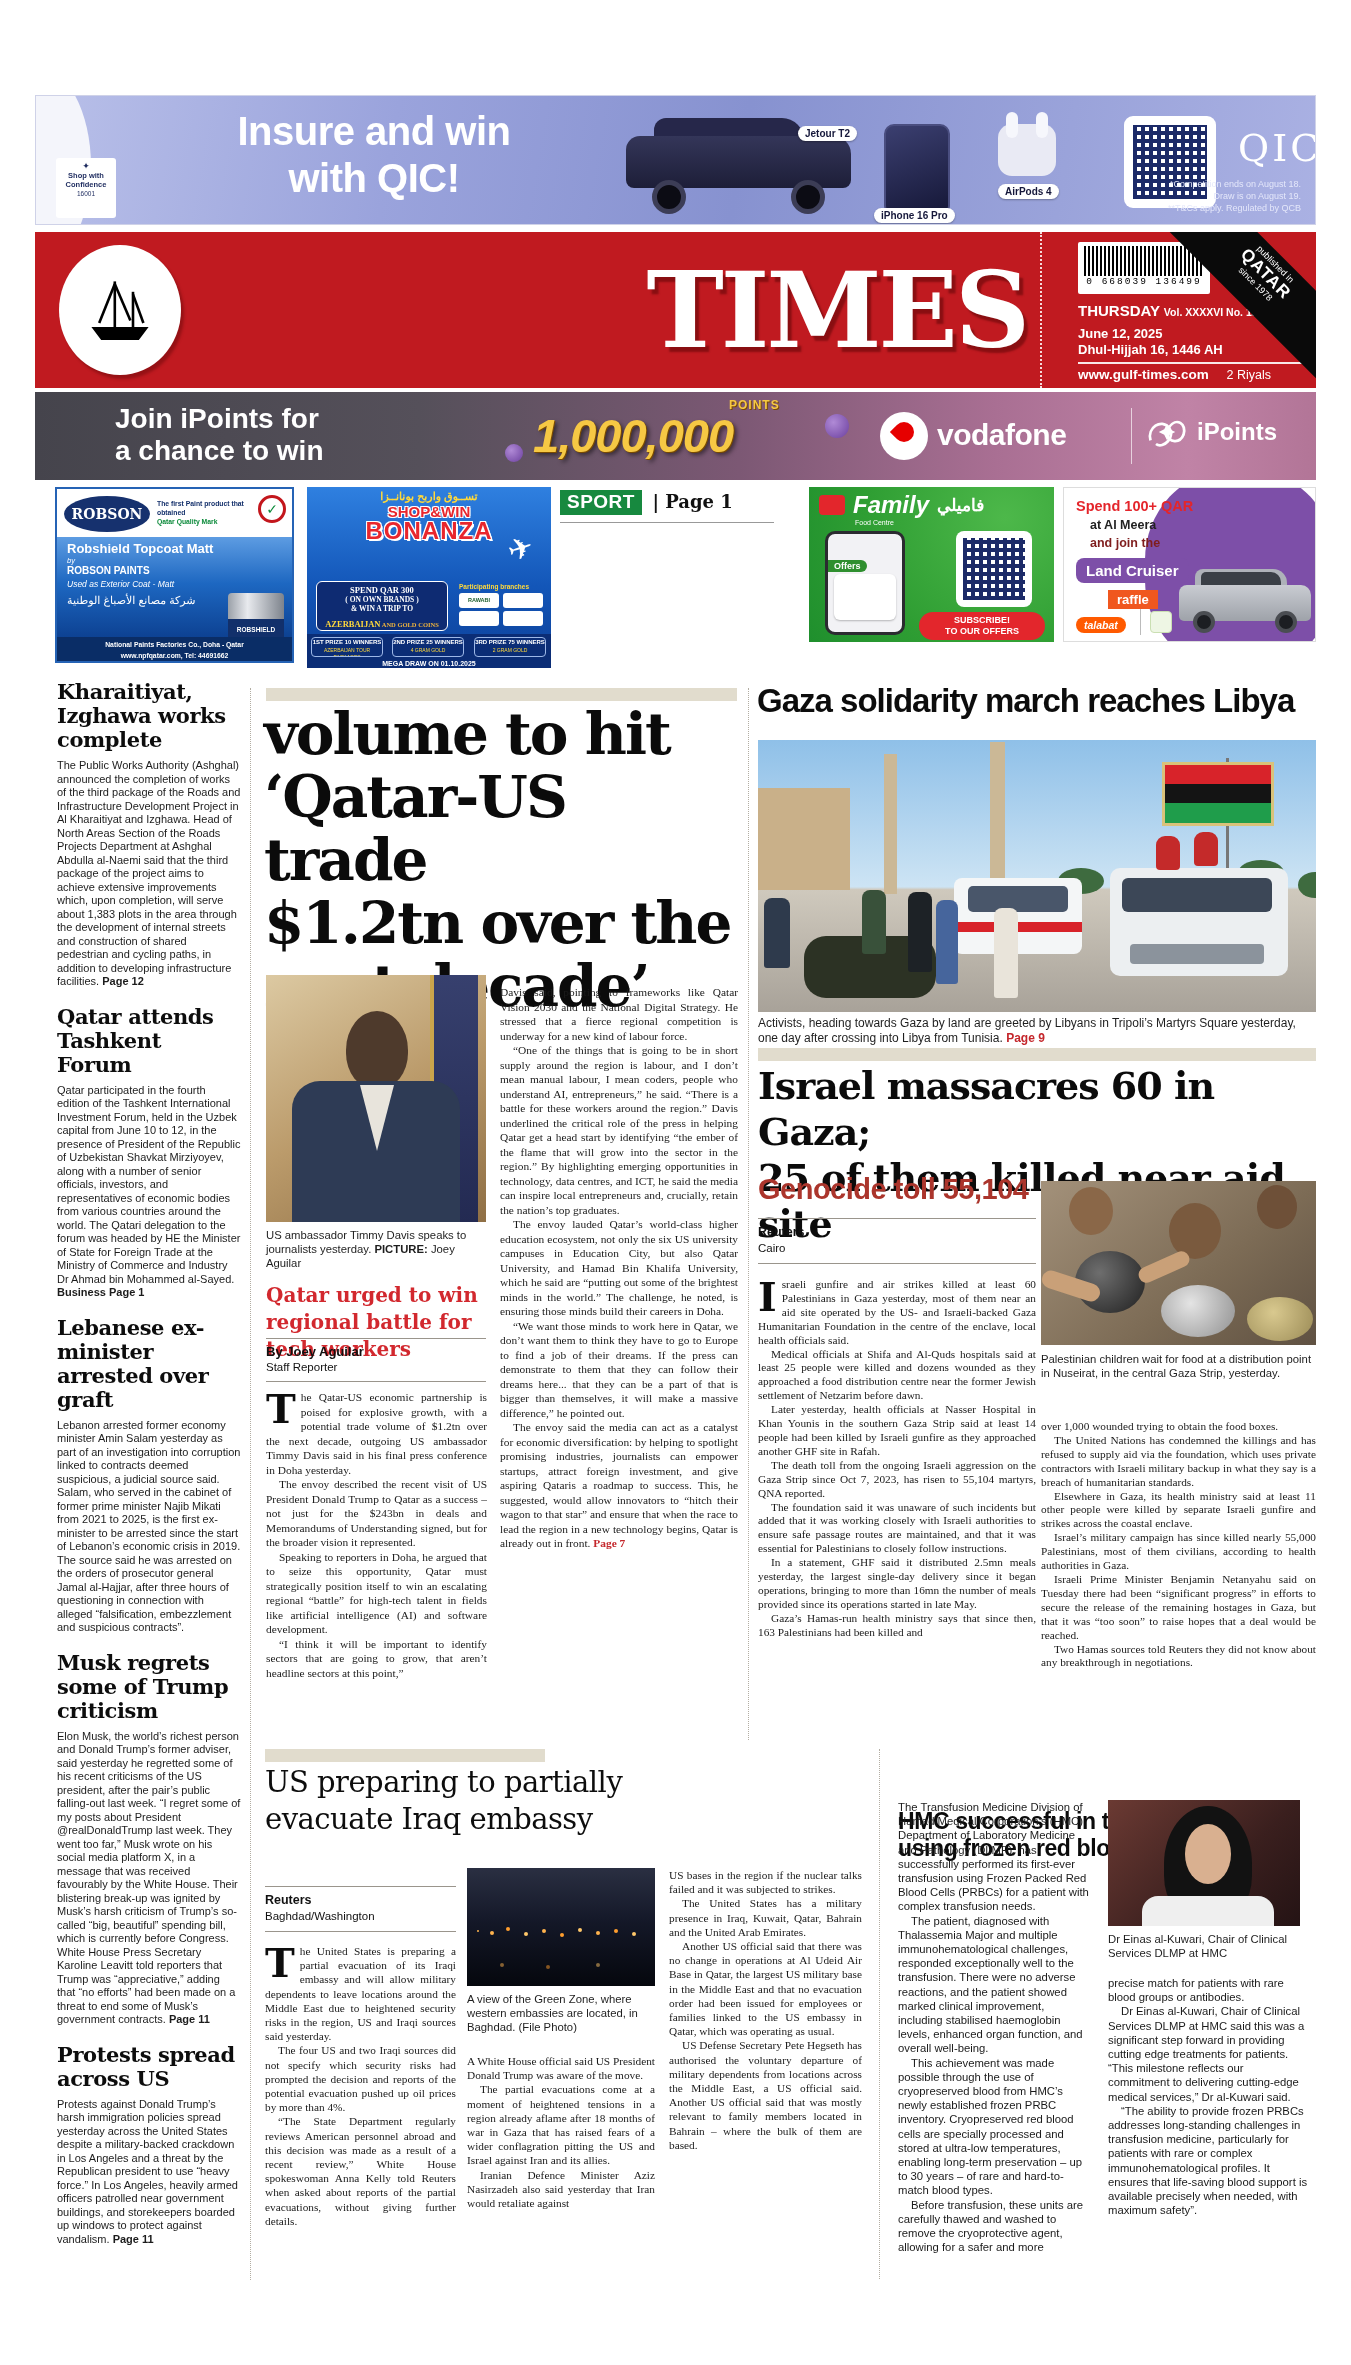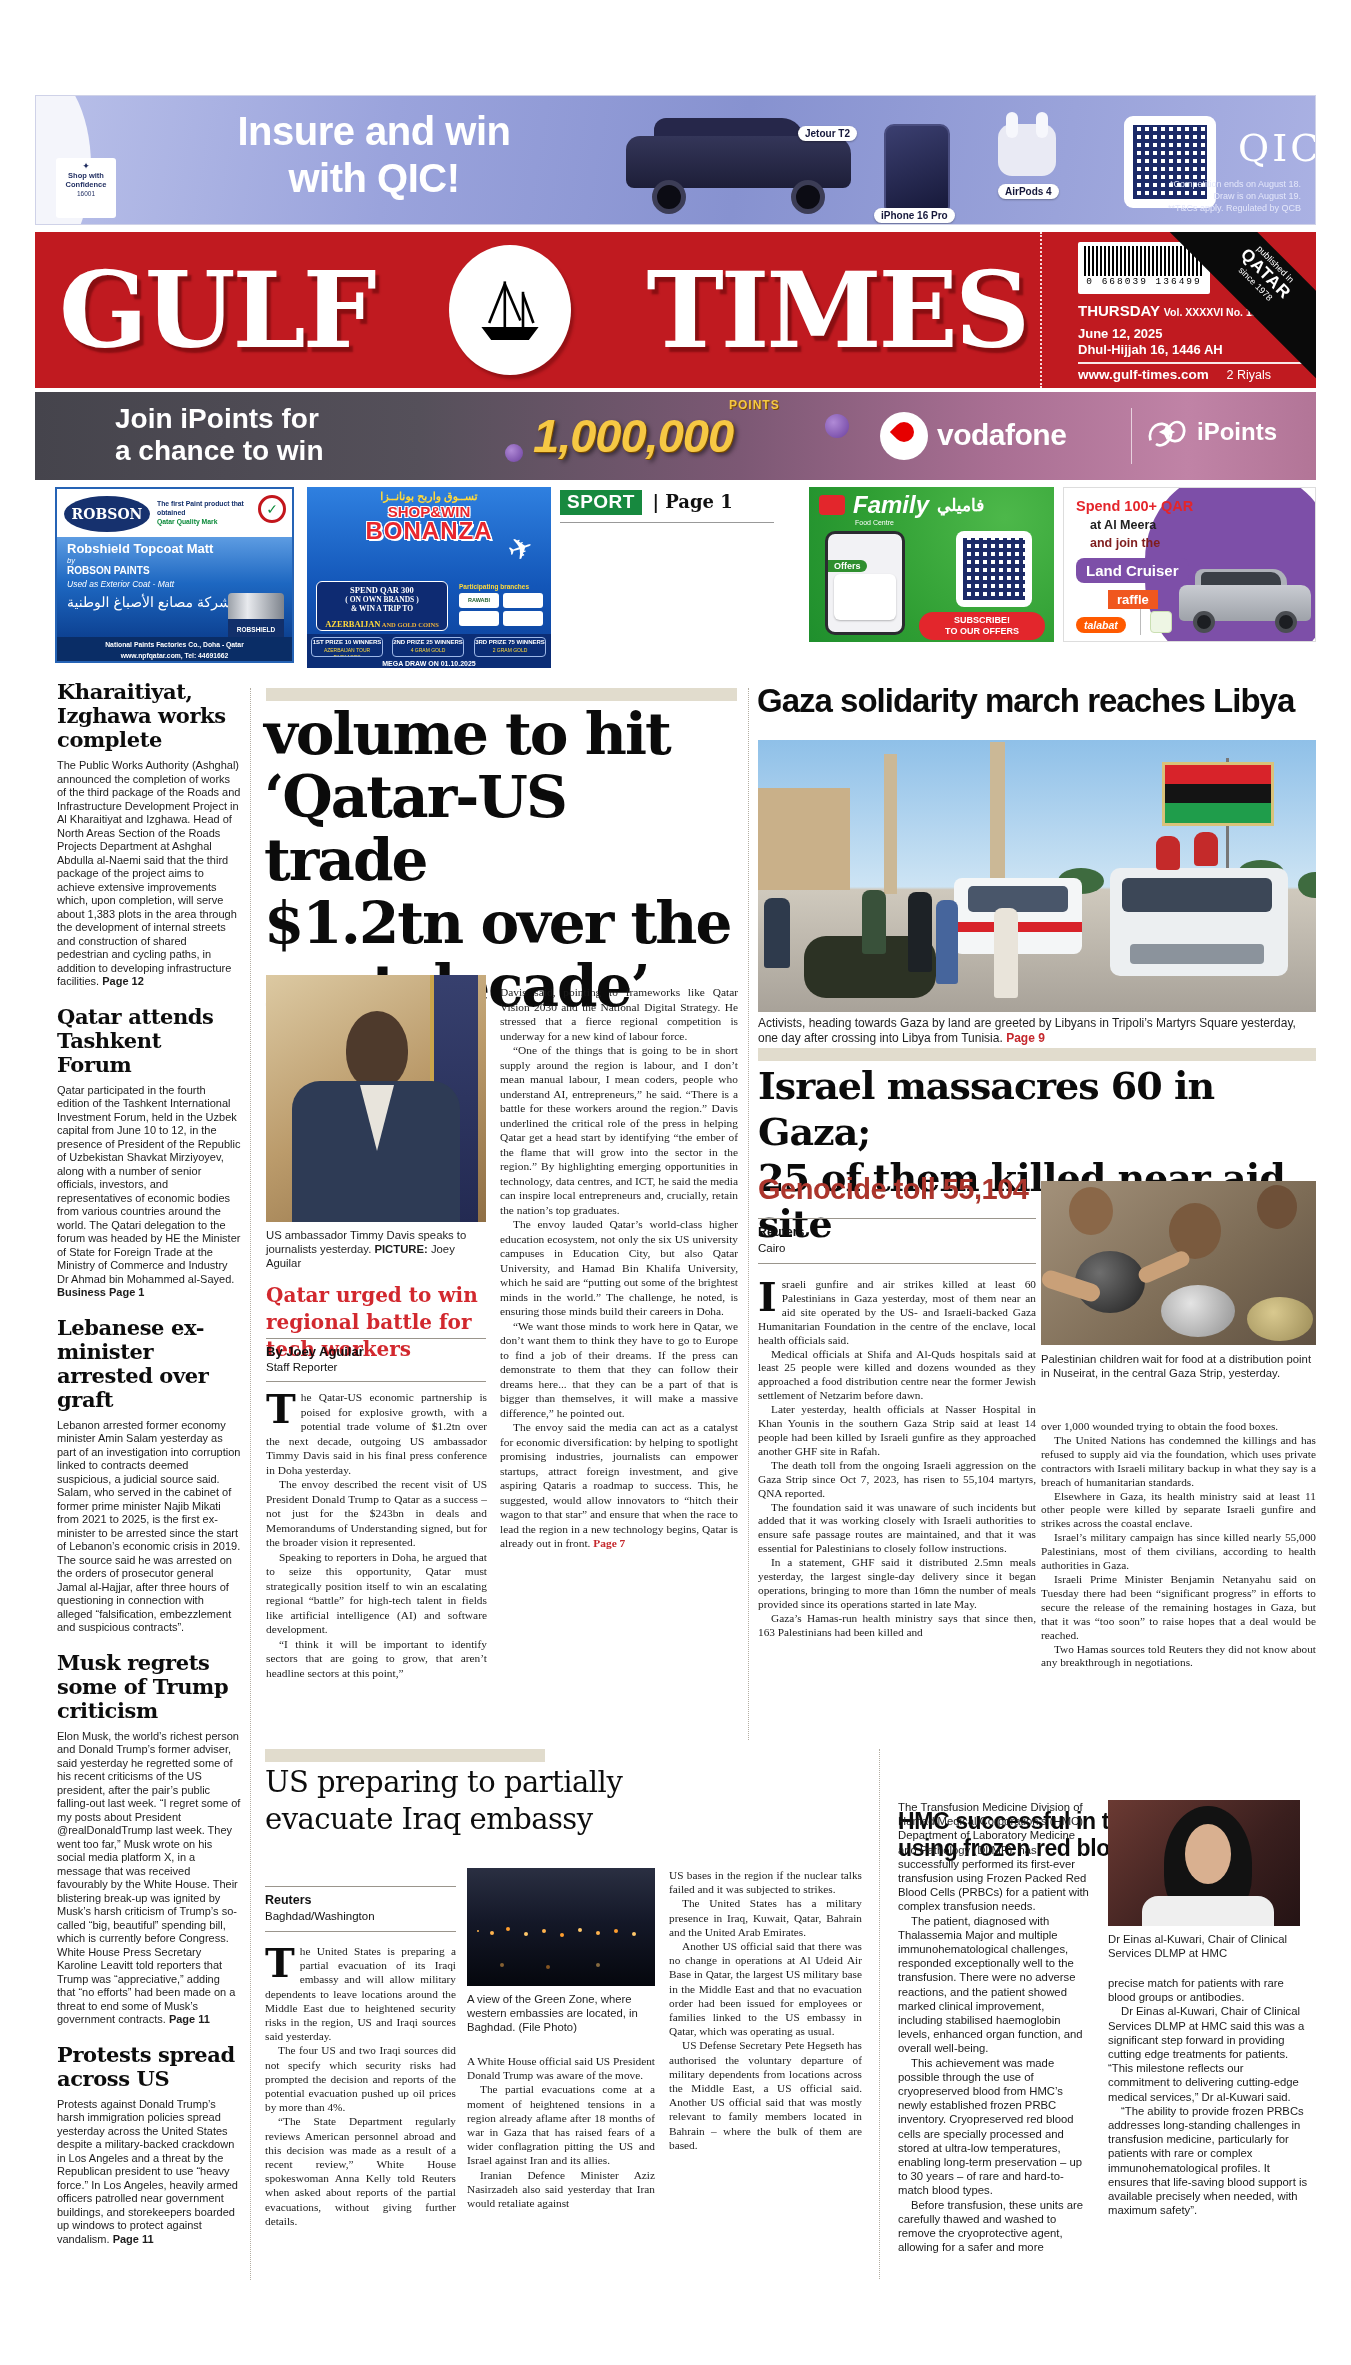--- a/index.html
+++ b/index.html
@@ -89,21 +89,21 @@
   .rb-tag { position:absolute; left:100px; top:10px; width:100px; font-size:6.8px; line-height:9px; color:#14306b; font-weight:bold; }
   .rb-qqm { color:#0b8a3a; }
   .rb-badge { position:absolute; right:6px; top:6px; width:28px; height:28px; border:3px solid #c3161c;
               border-radius:50%; color:#0b8a3a; font-size:14px; text-align:center; line-height:22px; }
   .rb-mid { position:absolute; left:0; top:48px; width:100%; height:104px;
             background:linear-gradient(180deg,#5d9ce2 0%,#1d67c1 45%,#0c3f8f 100%); color:#fff; padding:4px 10px; }
   .rb-prod { font-weight:bold; font-size:13px; }
   .rb-by { font-size:7.5px; font-style:italic; }
   .rb-maker { font-size:10px; font-weight:bold; }
   .rb-use { font-size:8.5px; font-style:italic; margin-top:3px; }
-  .rb-ar { font-size:14px; margin-top:5px; }
+  .rb-ar { font-size:11px; margin-top:5px; }
   .rb-can { position:absolute; right:8px; top:56px; width:56px; height:66px;
             background:linear-gradient(90deg,#9aa0a8,#e8eaee 35%,#7d838c); border-radius:4px 4px 3px 3px; }
   .rb-can-lbl { position:absolute; left:0; right:0; top:26px; height:22px; background:#12306b; color:#fff;
                 font-size:6.5px; font-weight:bold; text-align:center; line-height:22px; }
   .rb-foot { position:absolute; left:0; bottom:0; width:100%; height:24px; background:#0a2d66; color:#fff;
              font-size:6.8px; line-height:11px; text-align:center; padding-top:2px; font-weight:bold; }
 
   #bonanza { left:307px; top:487px; width:244px; height:181px; overflow:hidden; color:#fff;
              background:linear-gradient(180deg,#2f80e0 0%,#1356b8 55%,#0d3f97 100%); }
   .bz-ar { text-align:center; color:#ffd93b; font-size:11px; font-weight:bold; margin-top:3px; }
@@ -318,21 +318,20 @@
     <div class="qic-logo">QIC</div>
     <div class="qic-fine">
       <div>*Competition ends on August 18.</div>
       <div>Draw is on August 19.</div>
       <div>**T&amp;Cs apply. Regulated by QCB</div>
     </div>
   </div>
 
   <div id="mast" class="abs">
     <div class="mast-title">
-      <span>GULF</span>
       <span class="dhow-oval">
         <svg width="78" height="84" viewBox="0 0 60 60">
             <g stroke="#000" fill="none" stroke-width="2">
           <path d="M10 44 L50 44 L44 52 L16 52 Z" fill="#000"></path>
           <line x1="26" y1="8" x2="26" y2="44"></line>
               <line x1="40" y1="16" x2="40" y2="44"></line>
           <path d="M26 10 L14 40"></path>
               <path d="M26 10 L38 38"></path>
               <path d="M40 18 L48 40"></path>
         </g>

